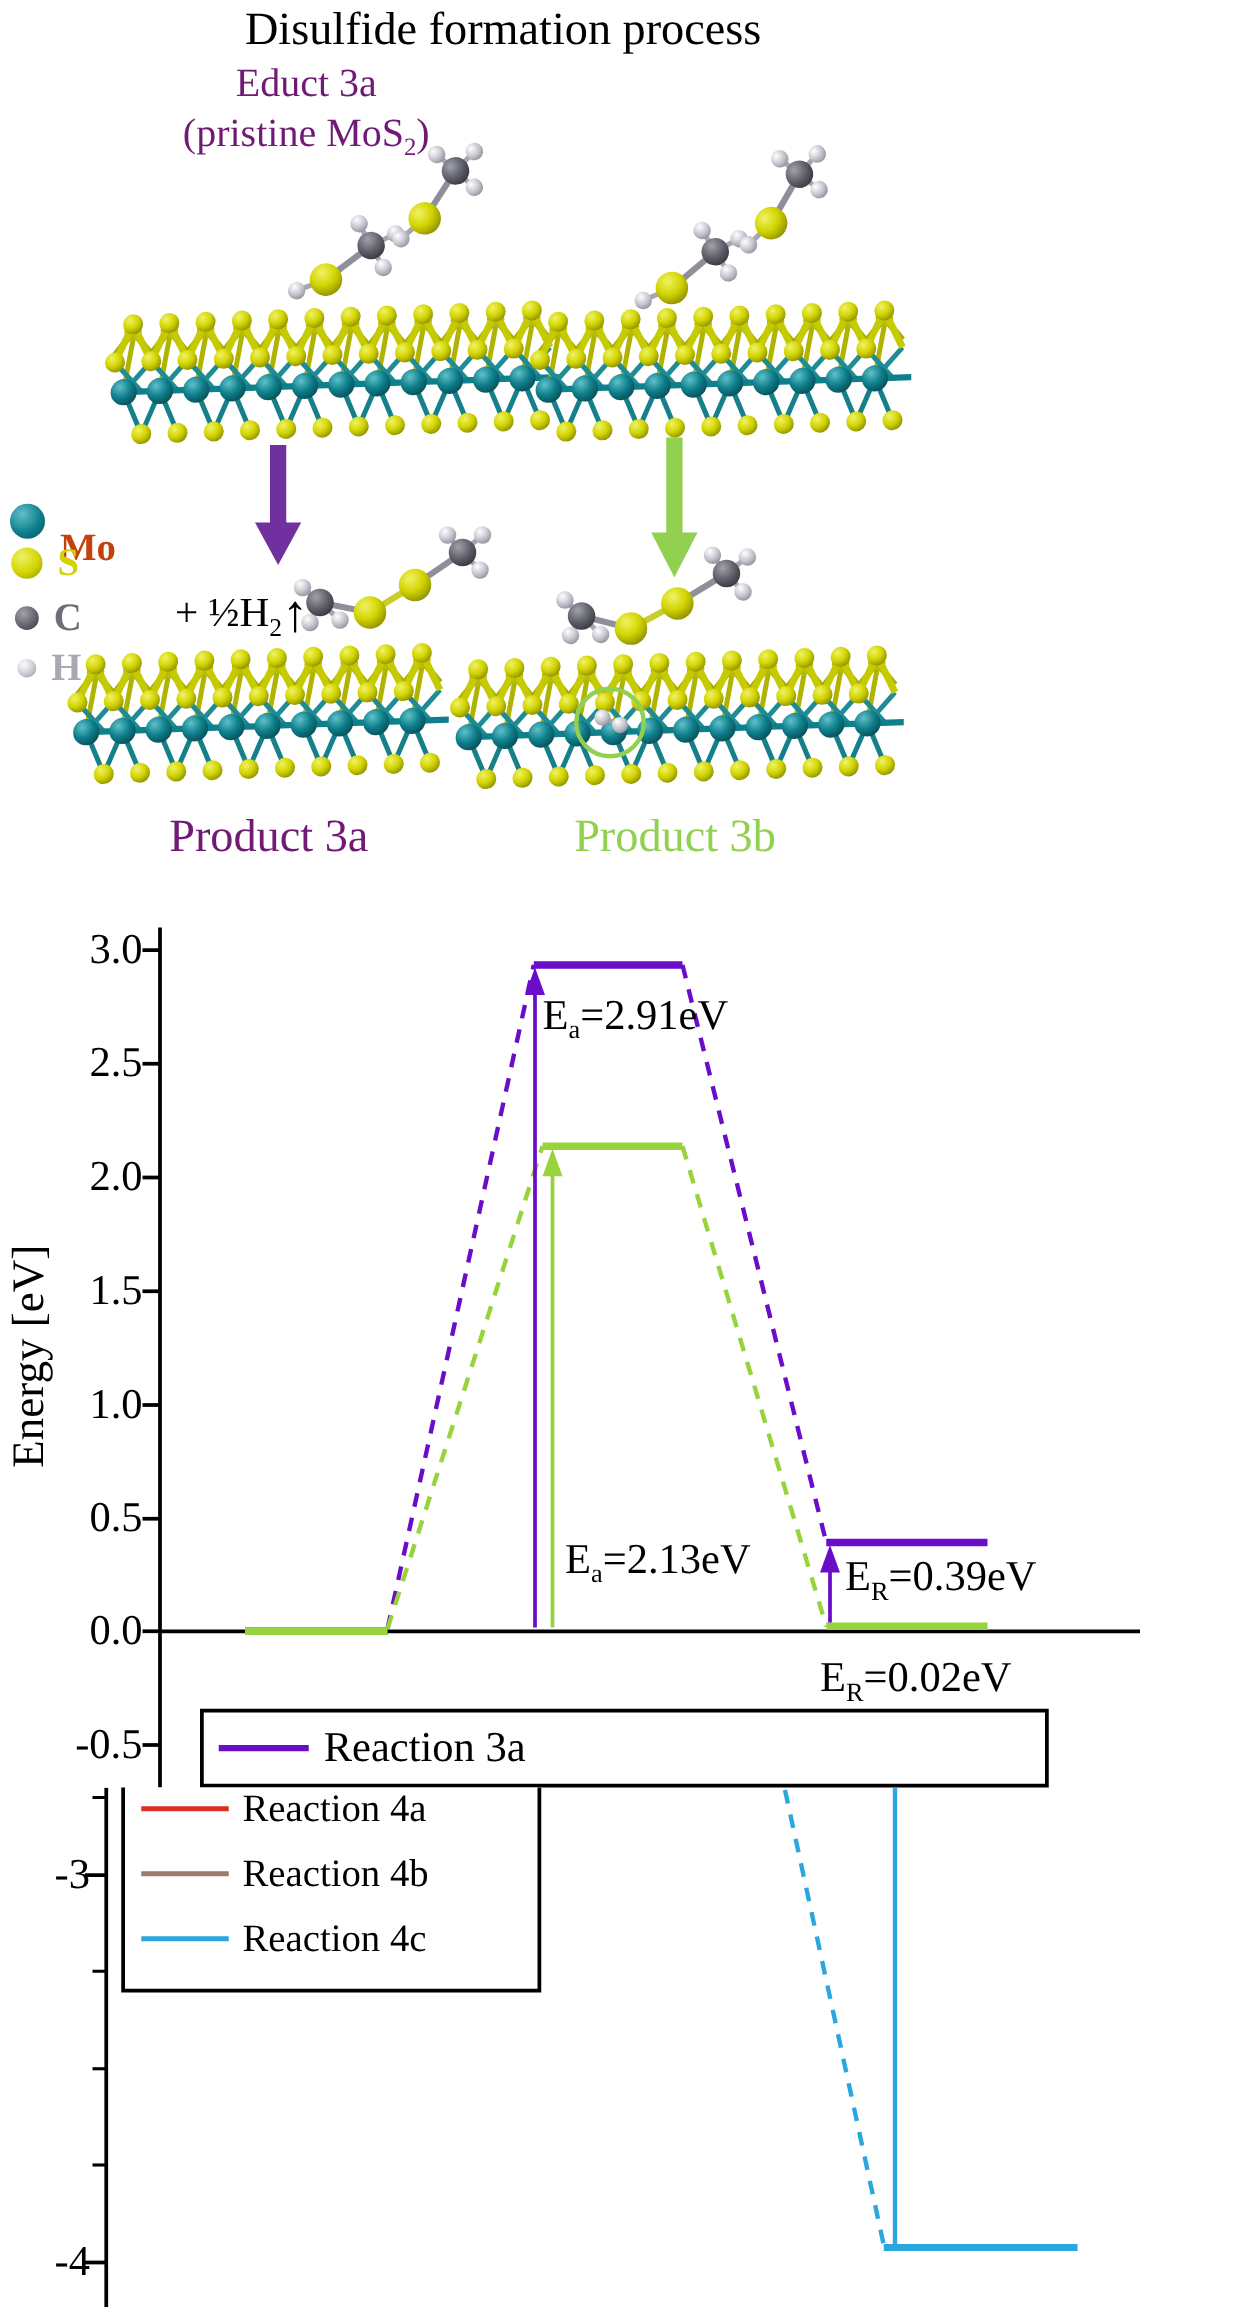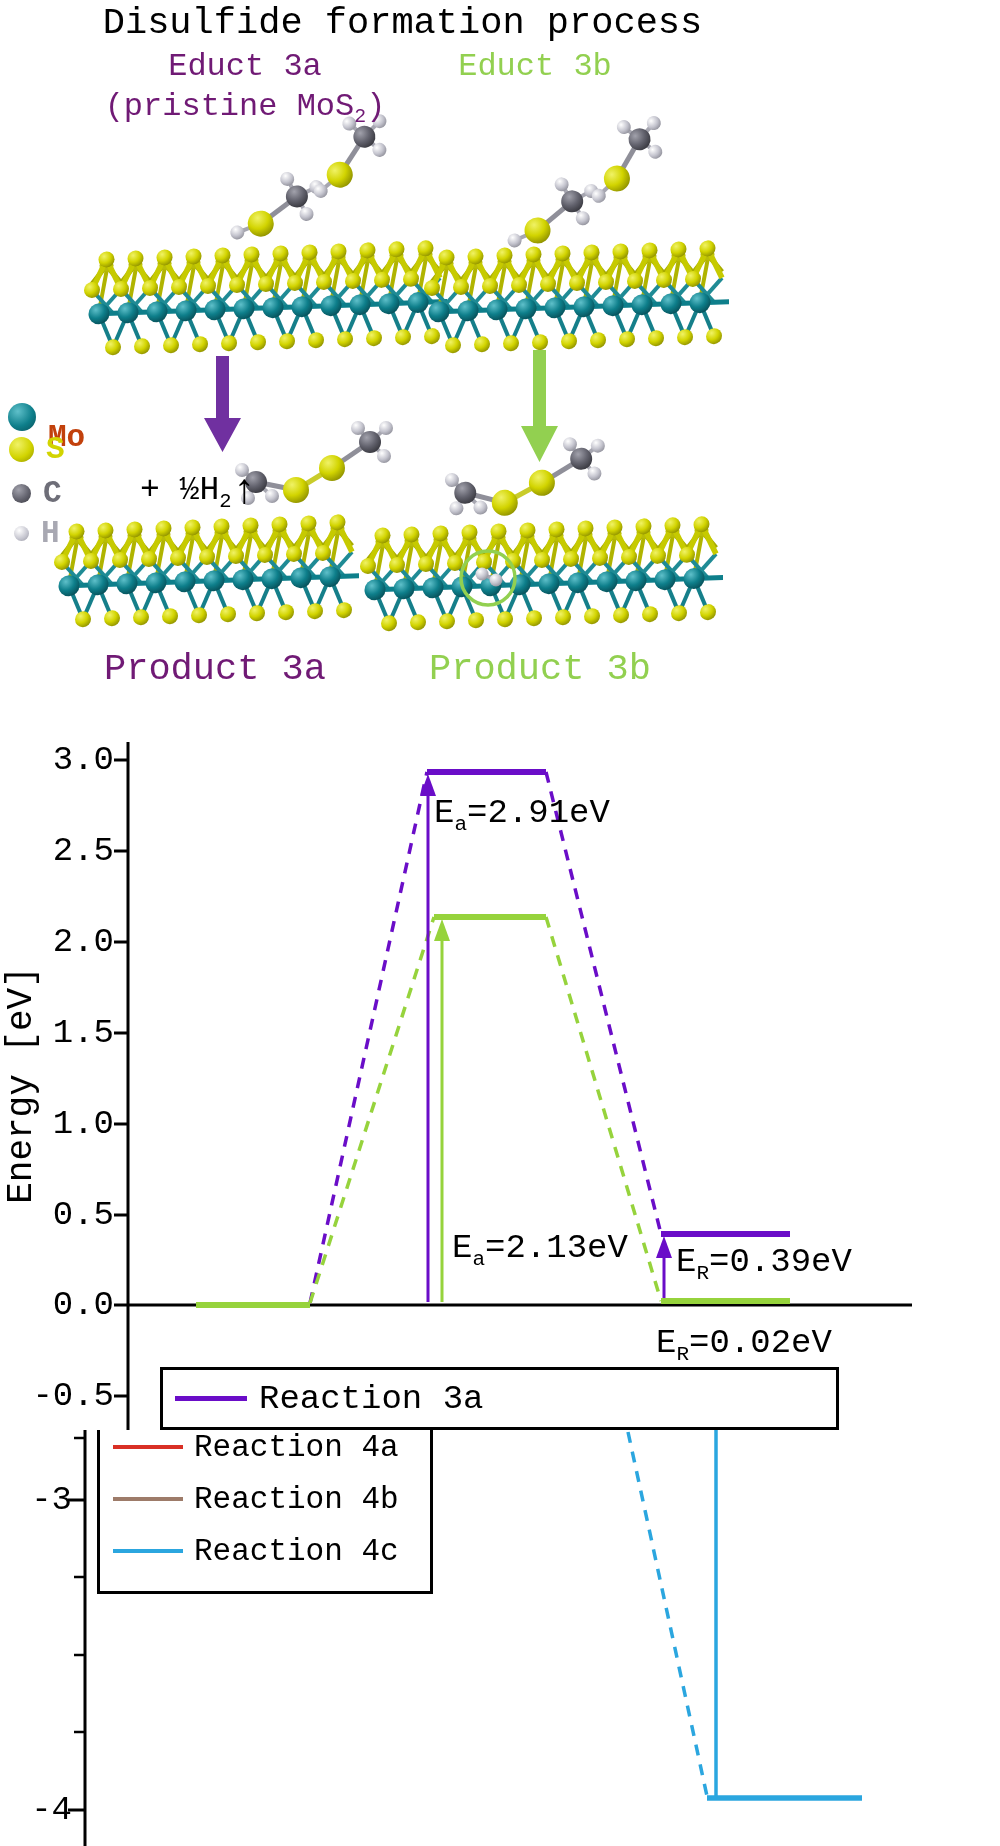--- a/index.html
+++ b/index.html
@@ -1,17 +1,17 @@
 <!DOCTYPE html>
 <html><head>
 <meta charset="utf-8">
 <style>
   html,body{margin:0;padding:0;background:#fff;}
   .page{position:relative;width:912px;height:1846px;background:#fff;overflow:hidden;
-        font-family:Liberation Mono, monospace;color:#000;}
+        font-family:Liberation Serif, serif;color:#000;}
   .abs{position:absolute;}
   .center{text-align:center;}
   .purple{color:#701a75;}
   .green{color:#92d050;}
 
   .title{left:0;top:2px;width:805px;font-size:37px;}
   .educt-title{font-size:32px;}
   .educt-sub{font-size:32px;}
   sub{font-size:0.62em;}
 
@@ -209,21 +209,20 @@
     <g transform="translate(488,578)">
       <use href="#vacH"></use>
     </g>
   </svg>
 
   <div class="abs title center">Disulfide formation process</div>
 
   <div class="abs educt-title purple center" style="left:120px;top:48px;width:250px;">Educt 3a</div>
   <div class="abs educt-sub purple center" style="left:95px;top:88px;width:300px;"><span>(pristine MoS</span><sub>2</sub><span>)</span></div>
 
-  <div class="abs educt-title green center" style="left:410px;top:48px;width:250px;">Educt 3b</div>
 
   <div class="abs" style="left:8px;top:372px;width:120px;height:180px;">
     <div class="atom-row abs" style="left:0;top:6px;">
       <span class="ball ball-mo"></span>
       <span class="atom-label lbl-mo">Mo</span>
     </div>
     <div class="atom-row abs" style="left:1px;top:60px;">
       <span class="ball ball-s"></span>
       <span class="atom-label lbl-s">S</span>
     </div>

